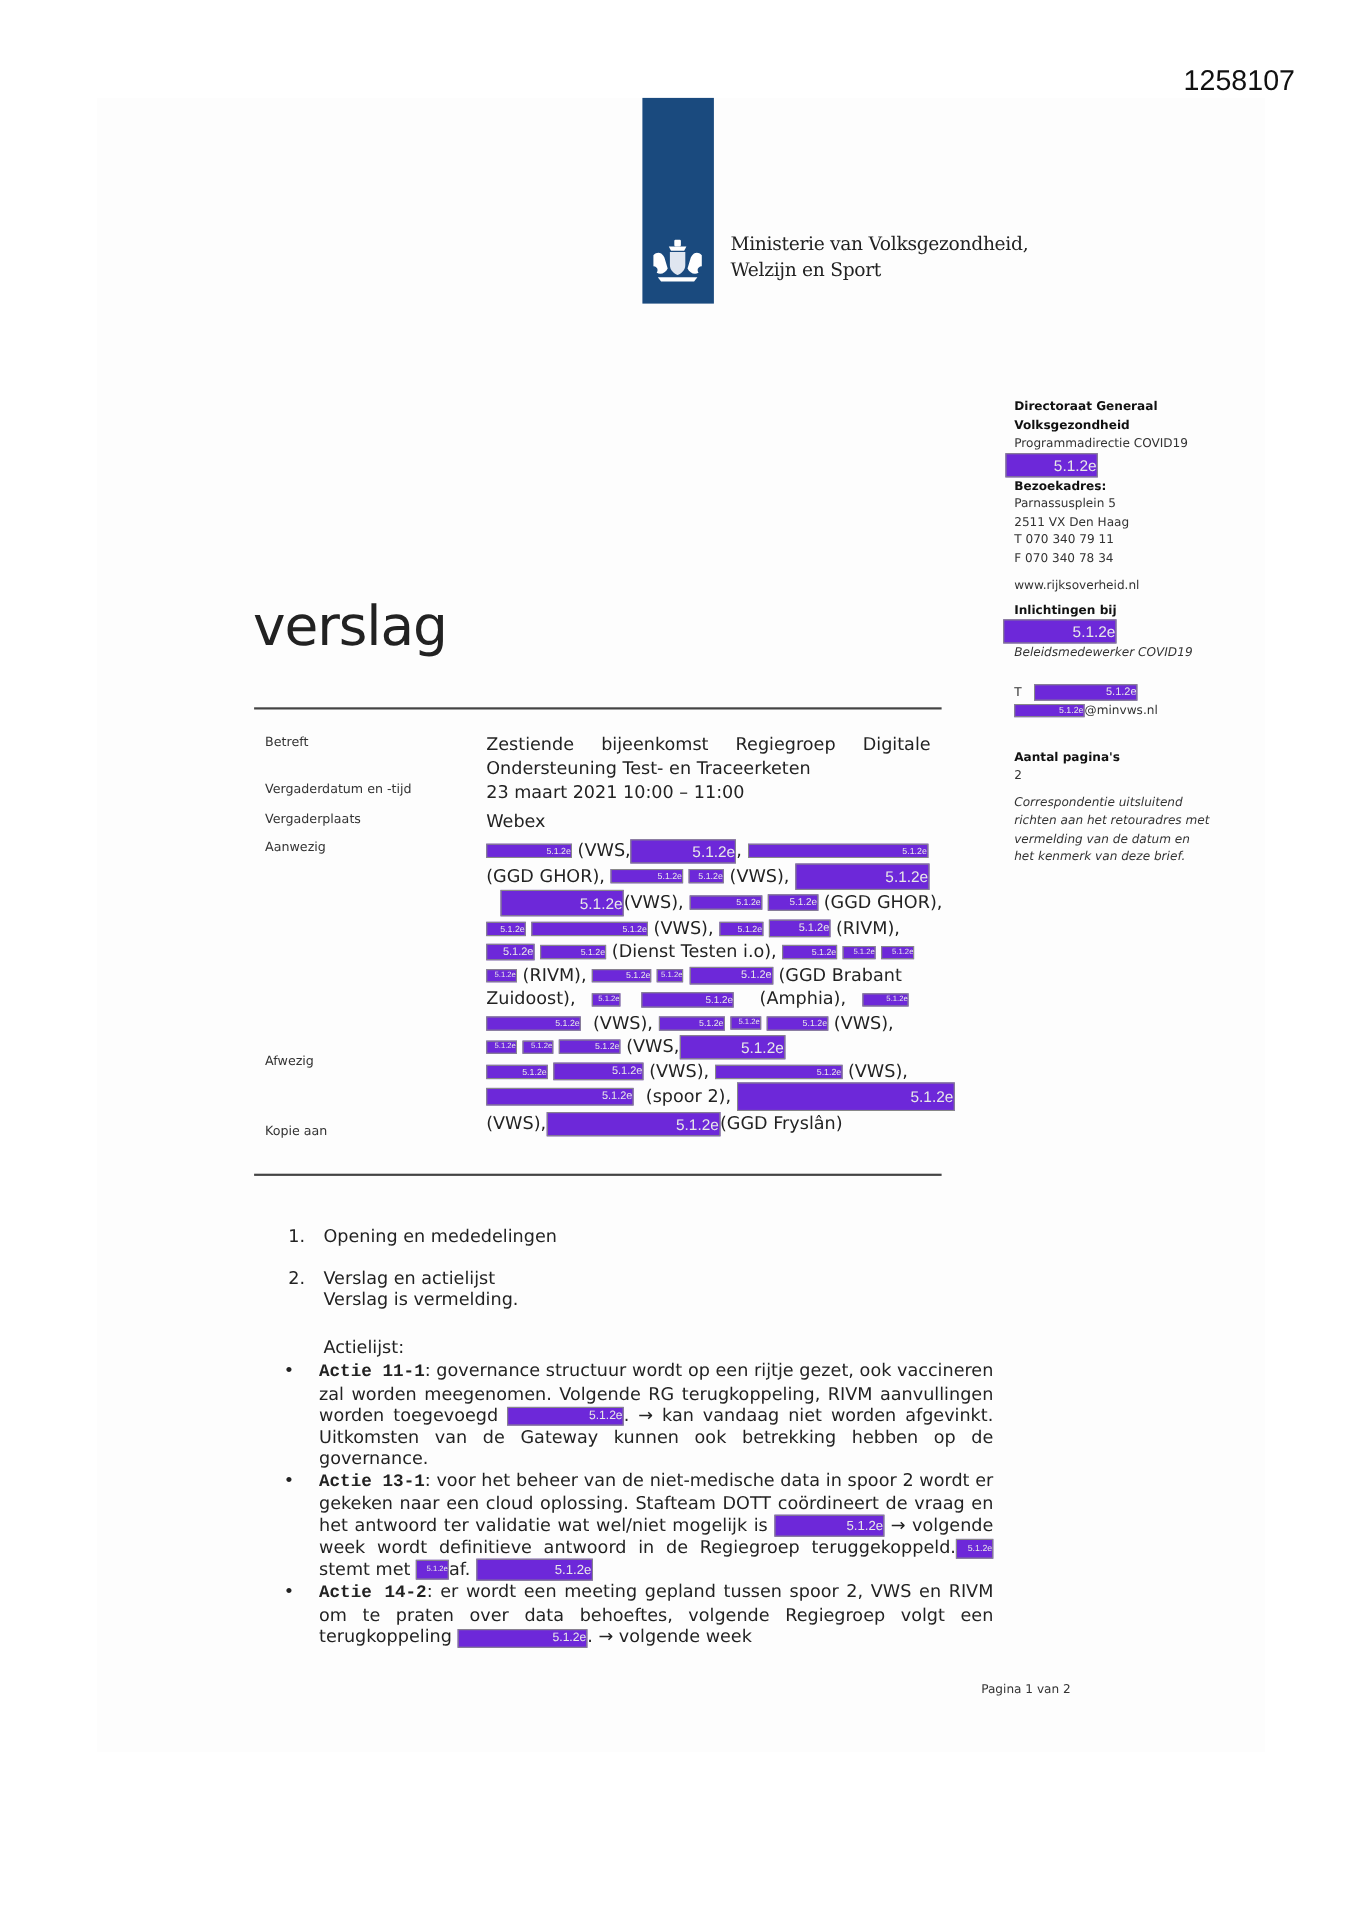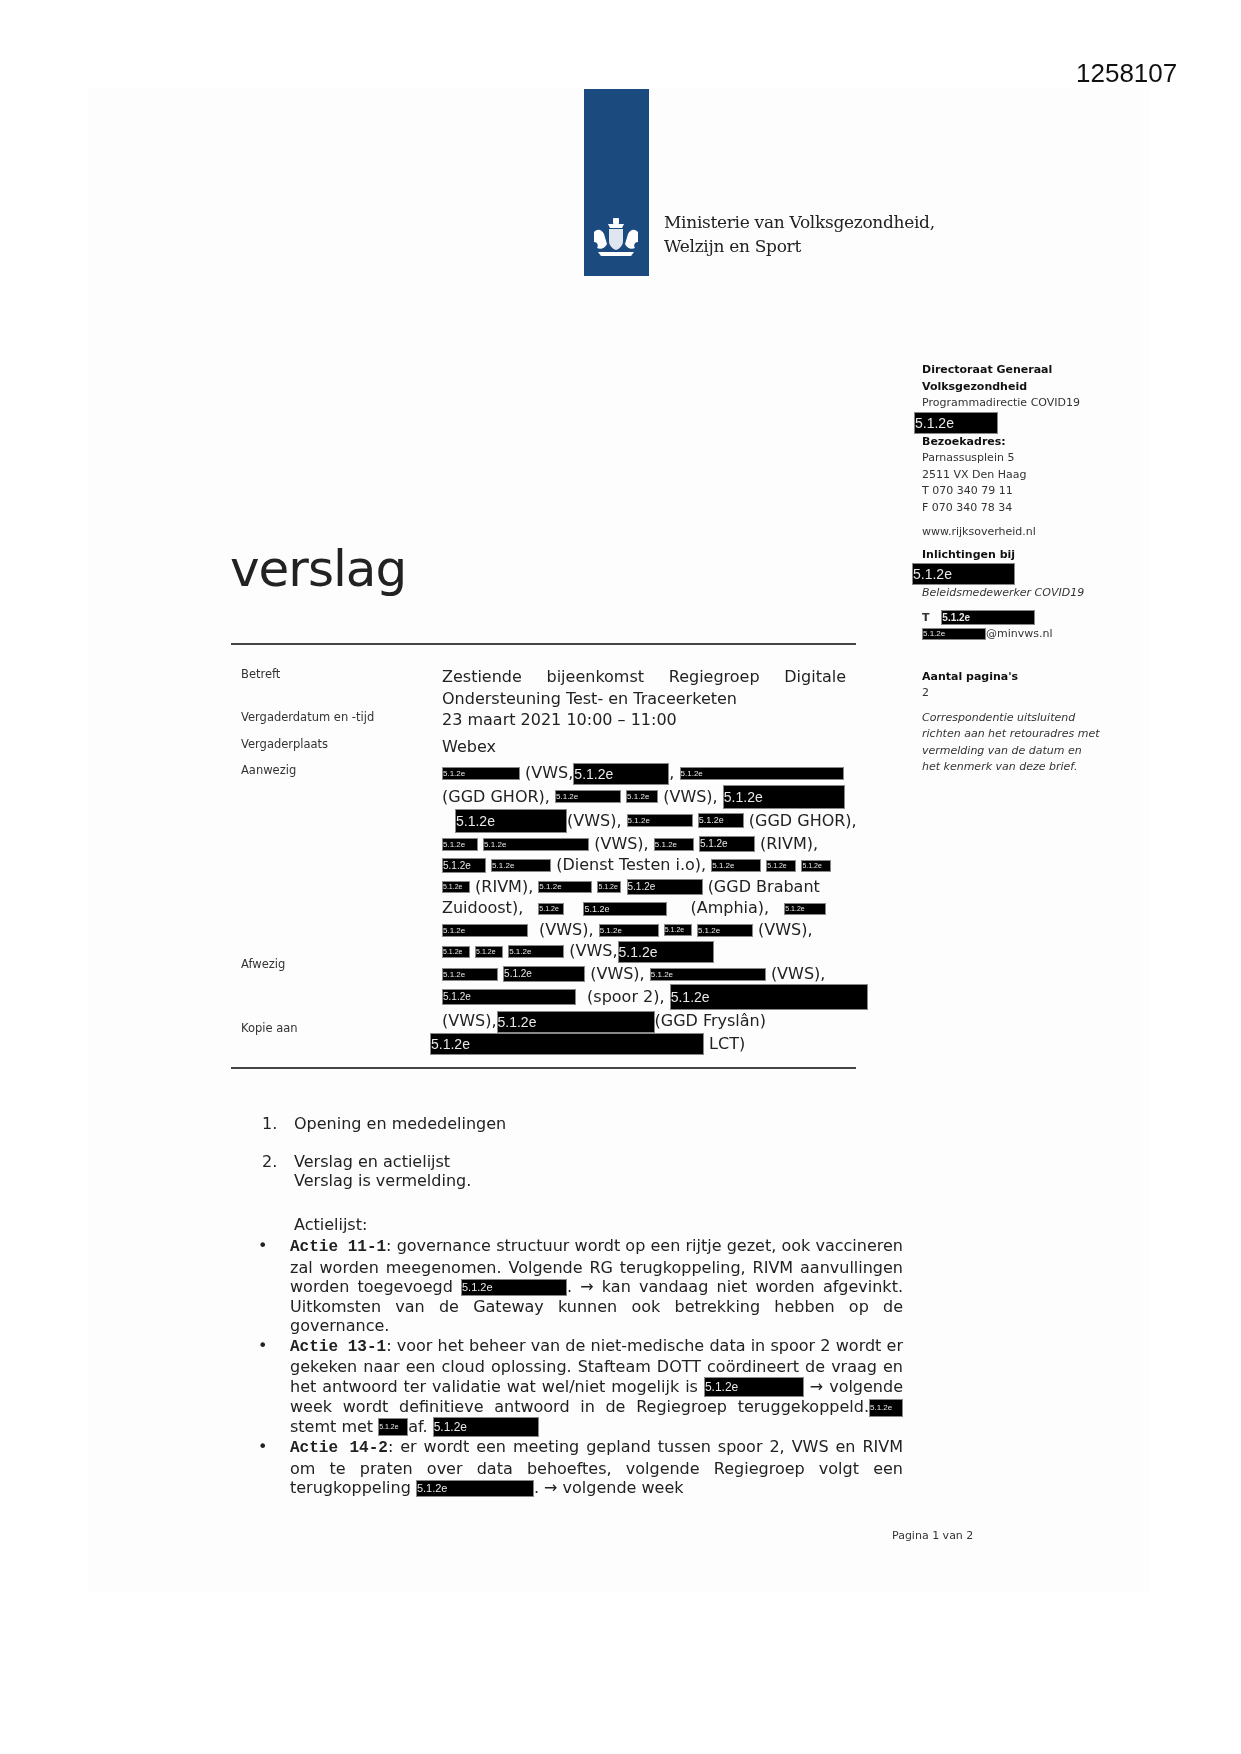--- a/index.html
+++ b/index.html
@@ -12,21 +12,21 @@
   .logo-crest { position:absolute; left:590px; top:216px; width:52px; height:44px; }
   .ministry { position:absolute; left:664px; top:210px; font-family:"DejaVu Serif", serif;
               font-size:17px; line-height:24px; color:#222; letter-spacing:-0.3px; }
   .ministry div { white-space:nowrap; }
 
   .sidebar { position:absolute; left:922px; top:362px; width:230px; font-size:11px; line-height:16.5px; color:#333; }
   .sidebar .b { font-weight:bold; color:#111; }
   .sidebar .i { font-style:italic; }
   .sidebar .gap { height:8px; }
 
-  .redact { display:inline-block; background:#000000; color:#e8e8e8; text-align:left;
+  .redact { display:inline-block; background:#6d28d9; color:#e8e8e8; text-align:right;
             font-family:"Liberation Sans", sans-serif; vertical-align:middle; border:1px solid #888; box-sizing:border-box; }
 
   .title { position:absolute; left:230px; top:540px; font-size:50px; color:#222; letter-spacing:-1px; }
   .rule { position:absolute; left:231px; width:625px; height:2px; background:#444; }
 
   .meta-label { position:absolute; left:241px; font-size:11.5px; color:#333;text-align:center; }
   .meta-value { position:absolute; left:442px; width:404px; font-size:16px; line-height:21.5px; color:#222; }
   .meta-value .just { text-align:justify; text-align-last:justify; }
 
   .body-text { position:absolute; left:262px; width:645px; font-size:16px; line-height:19.5px; color:#222; }
@@ -70,21 +70,21 @@
   <div>Parnassusplein 5</div>
   <div>2511 VX  Den Haag</div>
   <div>T  070 340 79 11</div>
   <div>F  070 340 78 34</div>
   <div class="gap"></div>
   <div>www.rijksoverheid.nl</div>
   <div style="height:6px"></div>
   <div class="b">Inlichtingen bij</div>
   <div style="margin-left:-10px;"><span class="redact" style="width:103px;height:22px;font-size:14px;line-height:20px;">5.1.2e</span></div>
   <div class="i">Beleidsmedewerker COVID19</div>
-  <div style="margin-top:8px;font-weight:bold;"><span>T</span>
+  <div style="margin-top:20px;"><span>T</span>
     <span class="redact" style="width:94px;height:15px;font-size:10px;line-height:13px;margin-left:8px;">5.1.2e</span></div>
   <div><span class="redact" style="width:64px;height:12px;font-size:8px;line-height:10px;">5.1.2e</span><span>@minvws.nl</span></div>
   <div style="height:26px"></div>
   <div class="b">Aantal pagina's</div>
   <div>2</div>
   <div style="height:8px"></div>
   <div class="i" style="width:180px;">Correspondentie uitsluitend richten aan het retouradres met vermelding van de datum en het kenmerk van deze brief.</div>
 </div>
 
 <div class="title">verslag</div>
@@ -176,24 +176,20 @@
     <span>(VWS),</span>
   </div>
   <div style="white-space:nowrap;">
     <span class="redact" style="width:134px;height:16px;font-size:10px;line-height:14px;">5.1.2e</span>
     <span style="margin-left:6px;">(spoor 2),</span>
     <span class="redact" style="width:198px;height:26px;font-size:14px;line-height:24px;">5.1.2e</span>
   </div>
   <div style="white-space:nowrap;">
     <span>(VWS),</span><span class="redact" style="width:158px;height:22px;font-size:14px;line-height:20px;">5.1.2e</span><span>(GGD Fryslân)</span>
   </div>
-  <div style="white-space:nowrap; margin-left:-12px;">
-    <span class="redact" style="width:274px;height:22px;font-size:14px;line-height:20px;">5.1.2e</span>
-    <span>LCT)</span>
-  </div>
 </div>
 
 <div class="rule" style="top:1067px;"></div>
 
 <div class="body-text" style="top:1114px;">
   <div class="ol-item">
     <span class="ol-num">1.</span>
     <span>Opening en mededelingen</span>
   </div>
   <div class="ol-item" style="margin-top:18px;">

